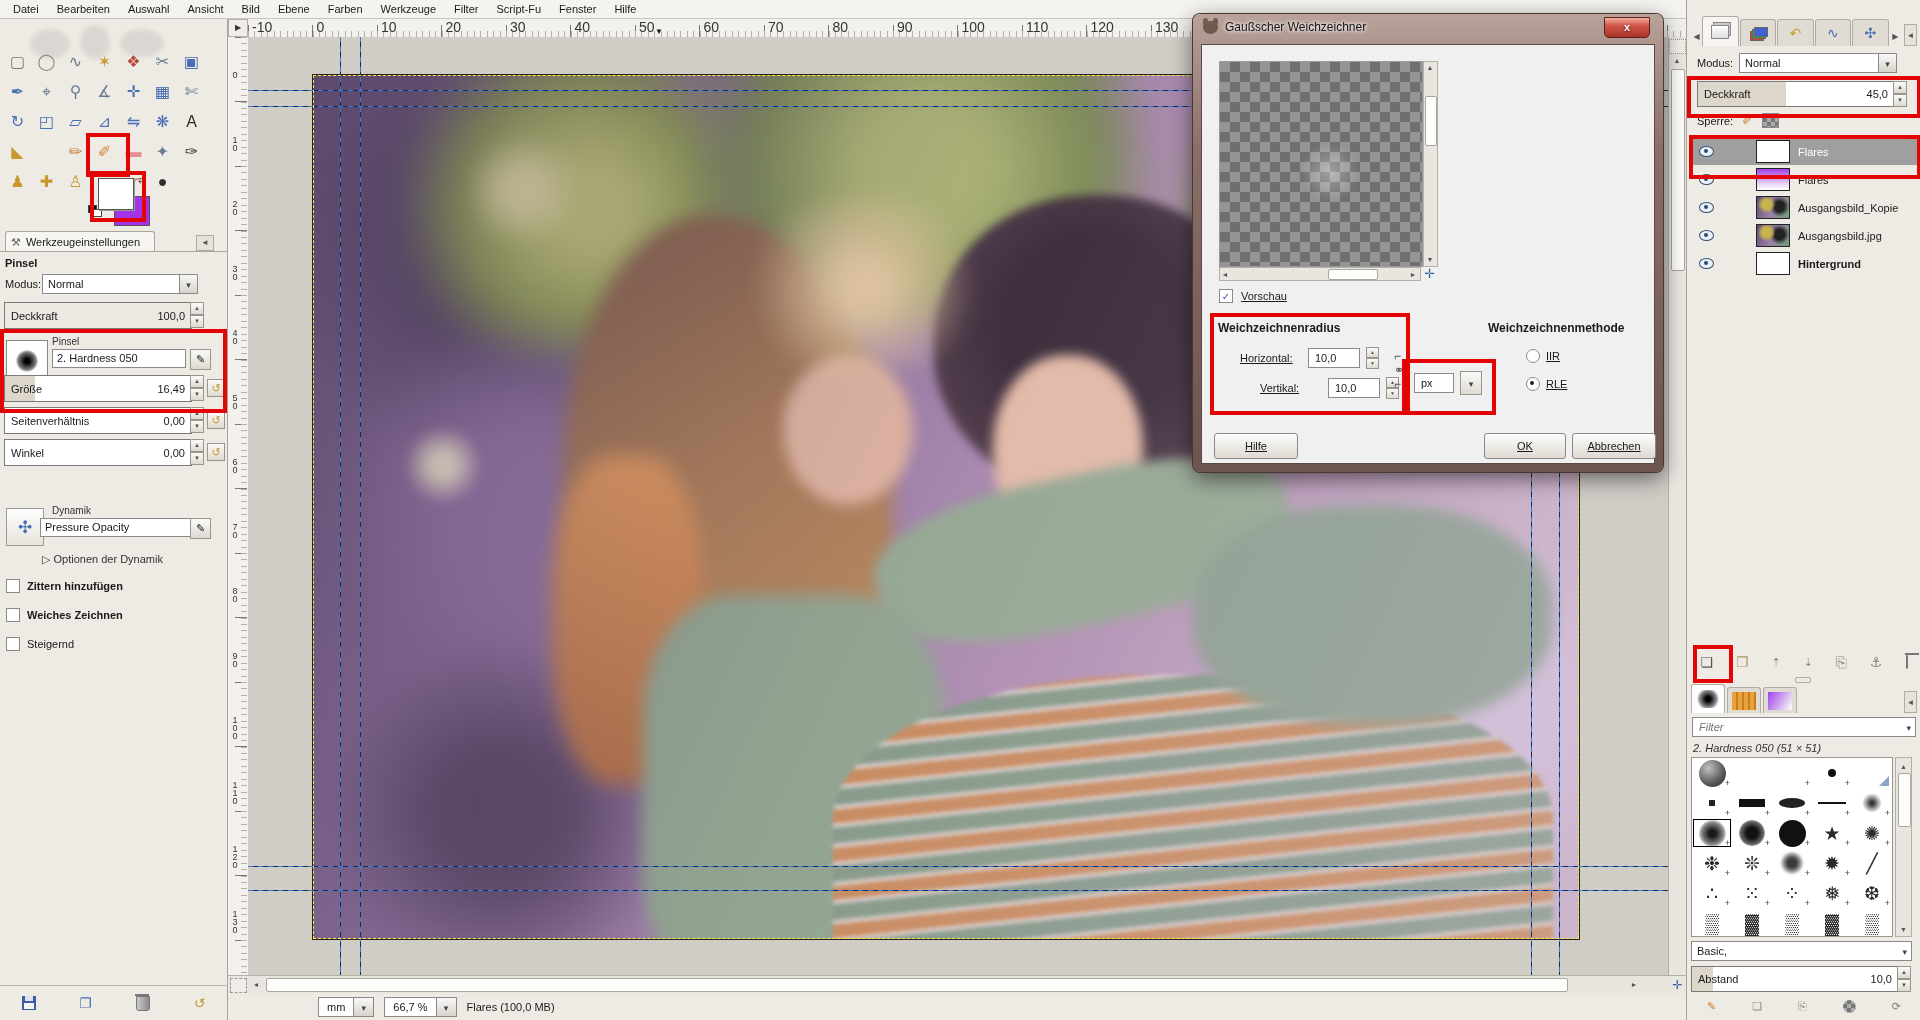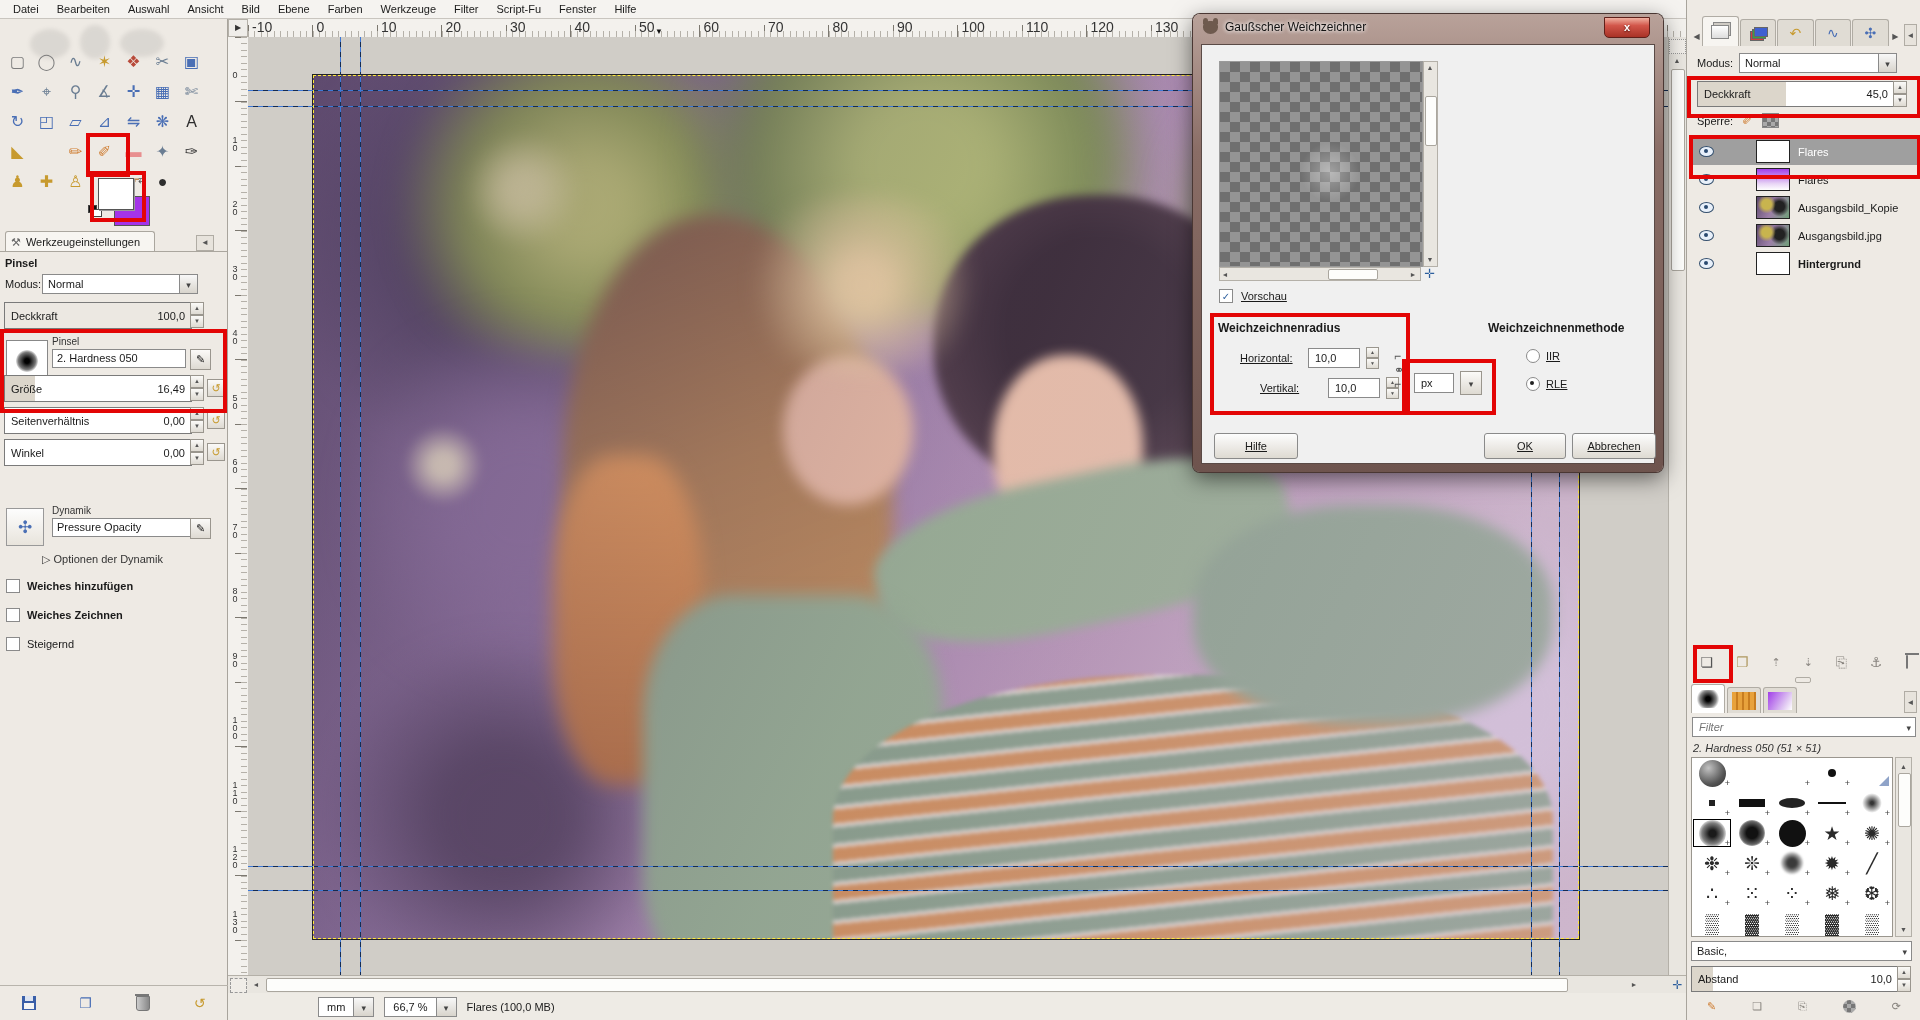--- a/index.html
+++ b/index.html
@@ -373,29 +373,29 @@
       <span class="val">0,00</span>
     </div>
     <div class="spincol" style="left:190px;top:420px;height:25px;">
         <span>▲</span>
         <span>▼</span>
       </div>
     <div class="abs mini-btn" style="left:207px;top:424px;width:16px;height:16px;color:#c79a2e;">↺</div>
 
     <div class="abs dyn-icon">✣</div>
     <div class="abs frame-label" style="left:52px;top:486px;">Dynamik</div>
-    <div class="abs entry" style="left:52px;top:499px;width:158px;height:19px;">Pressure Opacity</div>
+    <div class="abs entry" style="left:40px;top:499px;width:158px;height:19px;">Pressure Opacity</div>
     <div class="abs mini-btn" style="left:190px;top:499px;width:19px;height:19px;">✎</div>
 
     <div class="abs expander">▷ <span>Optionen der Dynamik</span></div>
 
     <div>
         <div class="checkrow chk" style="left: 6px; top: 560px;">
         <span class="checkbox"></span>
-        <span class="bold">Weiches hinzufügen</span>
+        <span class="bold">Zittern hinzufügen</span>
       </div>
         <div class="checkrow chk" style="left: 6px; top: 589px;">
         <span class="checkbox"></span>
         <span class="bold">Weiches Zeichnen</span>
       </div>
         <div class="checkrow chk" style="left: 6px; top: 618px;">
         <span class="checkbox"></span>
         <span>Steigernd</span>
       </div>
       </div>

